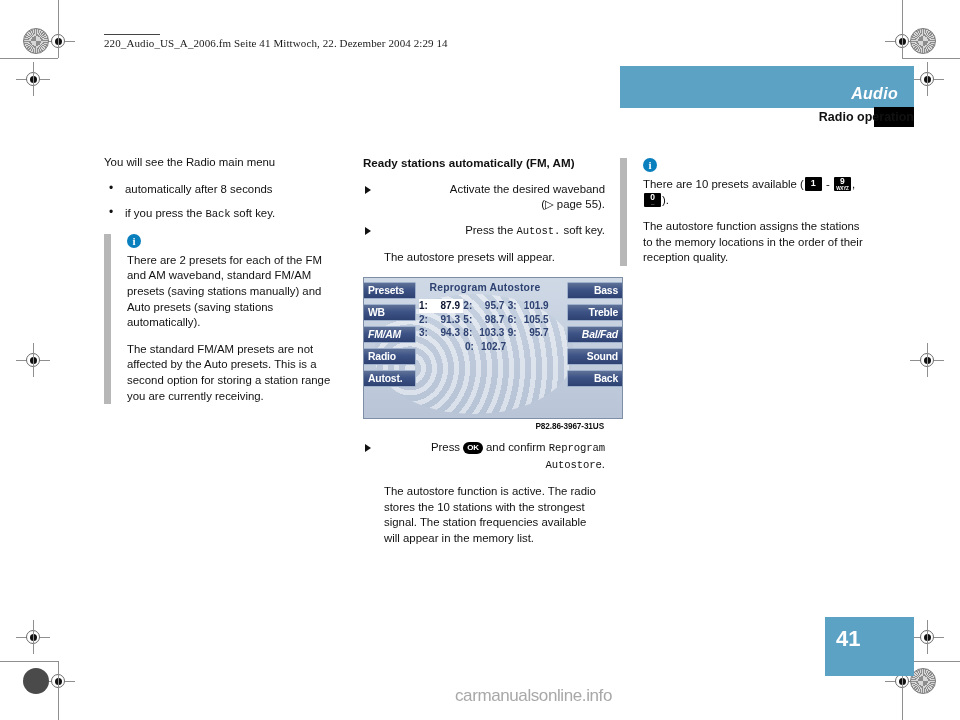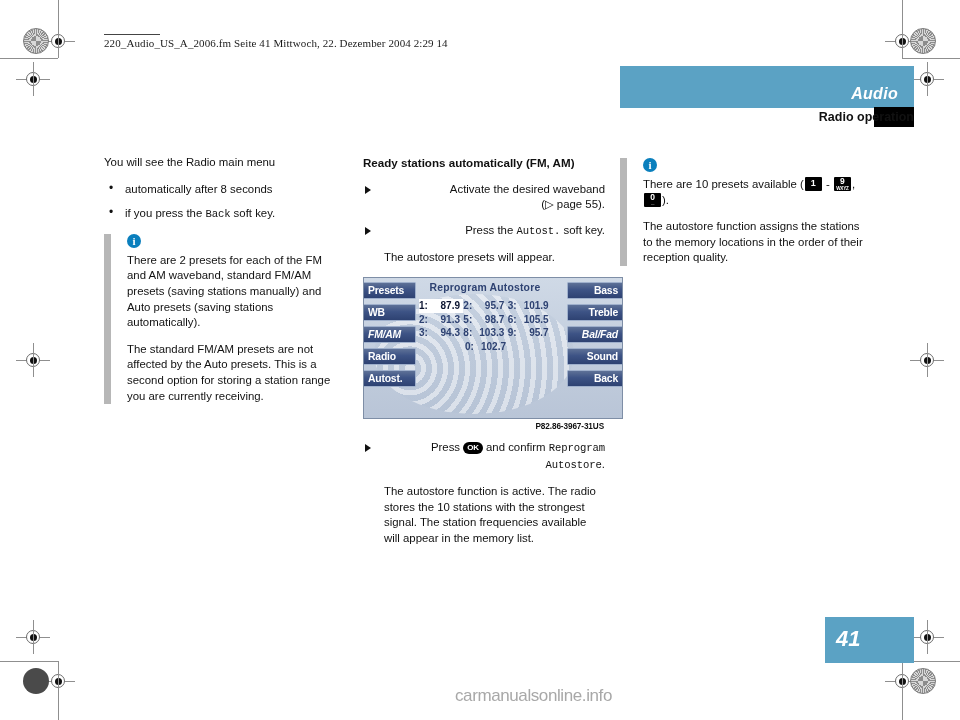--- a/index.html
+++ b/index.html
@@ -122,23 +122,22 @@
     height: 20px;
     background: #000;
   }
 
   
   .pagenum-band {
     position: absolute;
     left: 825px;
     top: 617px;
     width: 89px;
-    height: 46px;
+    height: 59px;
     background: #5ba2c4;
-    font-style: italic;
   }
   .pagenum-band .num {
     position: absolute;
     left: 11px;
     top: 9px;
     color: #ffffff;
     font-size: 22px;
     font-weight: bold;
   }
 

